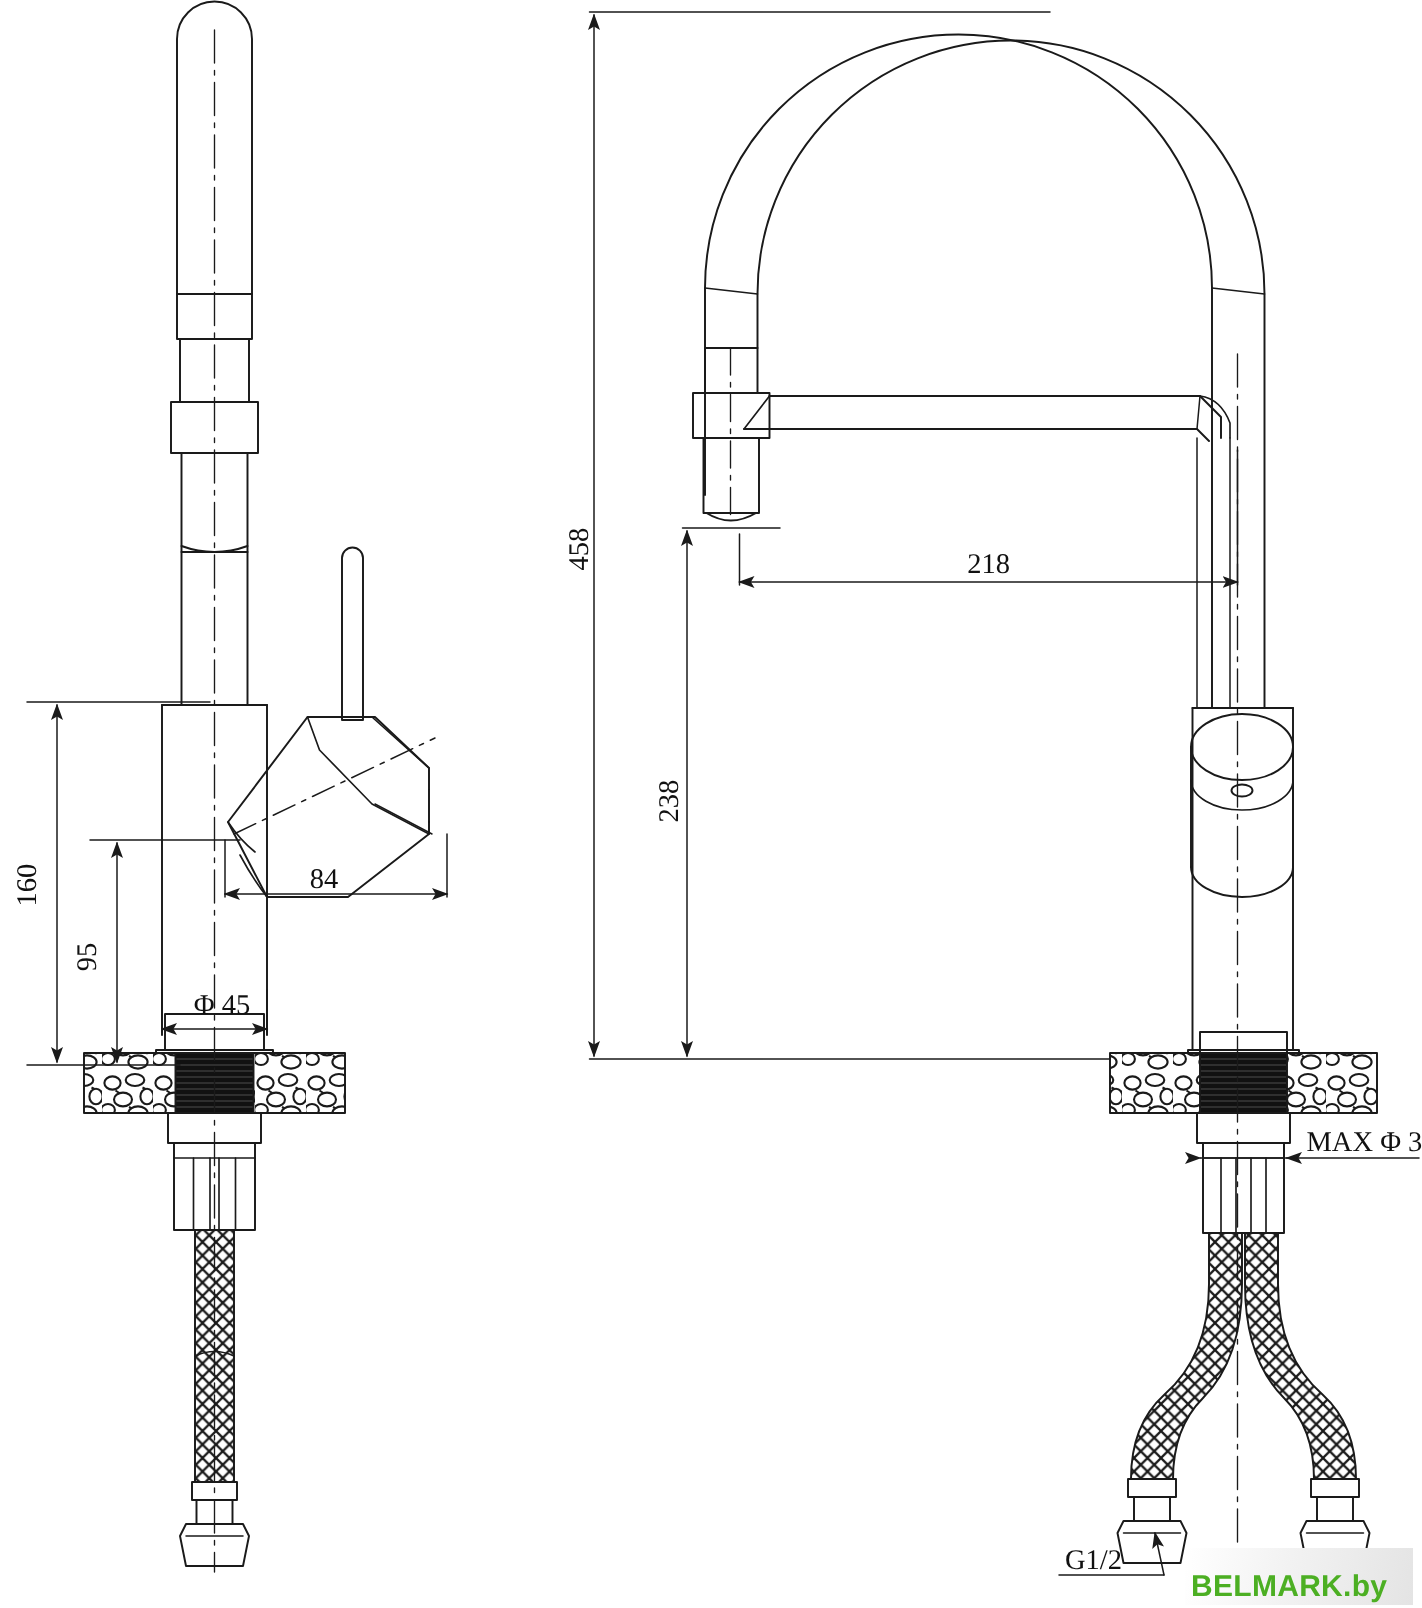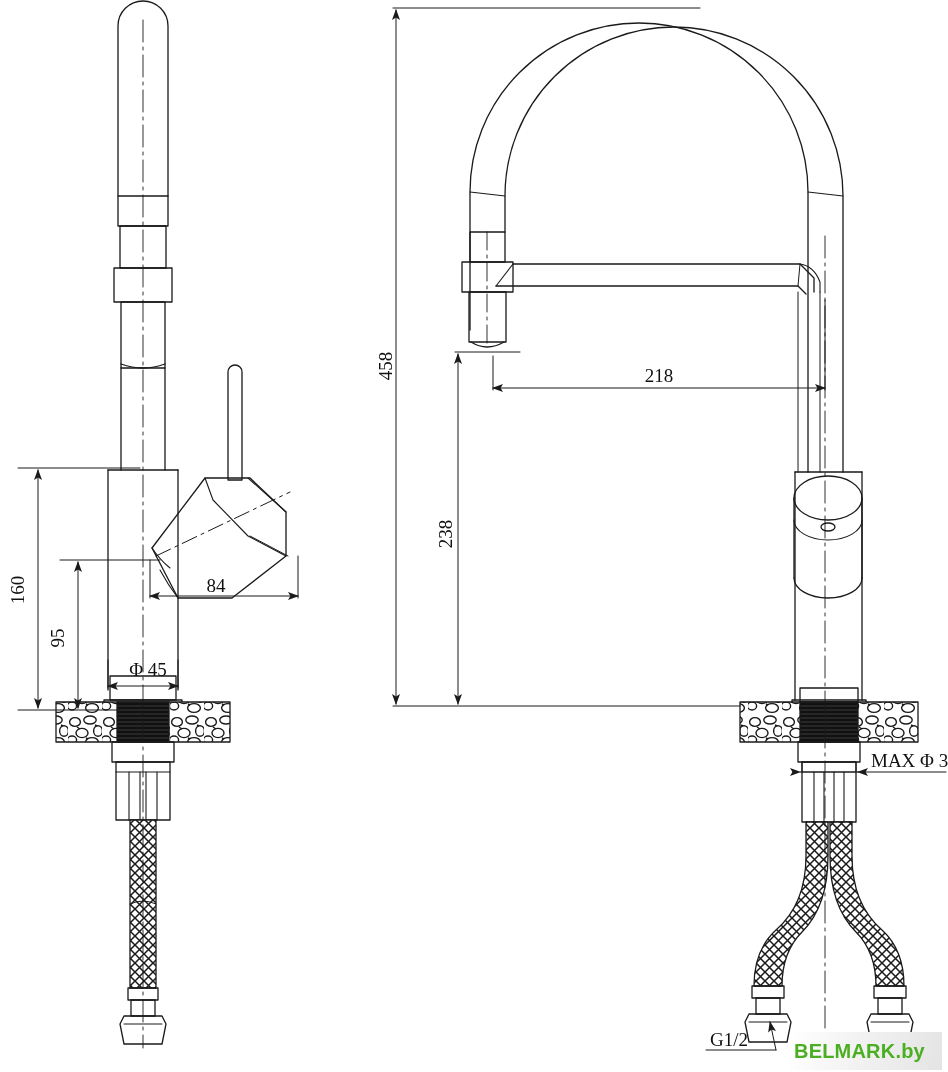--- a/index.html
+++ b/index.html
@@ -10,21 +10,21 @@
     overflow:hidden;position:relative;
   }
   #sheet{position:absolute;left:0;top:0;width:948px;height:1072px;}
   svg.draw{position:absolute;left:0;top:0;width:948px;height:1072px;}
   text{font-family:"Liberation Serif", serif;fill:#111;}
   .dimtext{font-size:19px;}
   .wm{
     position:absolute;
     left:790px;top:1032px;
     width:152px;height:38px;
-    display:flex;align-items:center;justify-content:flex-start;
+    display:flex;align-items:flex-end;justify-content:flex-start;
     background:linear-gradient(100deg,#ffffff 0%,#f2f2f2 45%,#e4e4e4 100%);
   }
   .wm span{
     font-family:"Liberation Sans", sans-serif;
     font-weight:bold;font-size:20px;
     color:#4CAF23;letter-spacing:.2px;
     padding-left:4px;
   }
 </style>
 </head>

